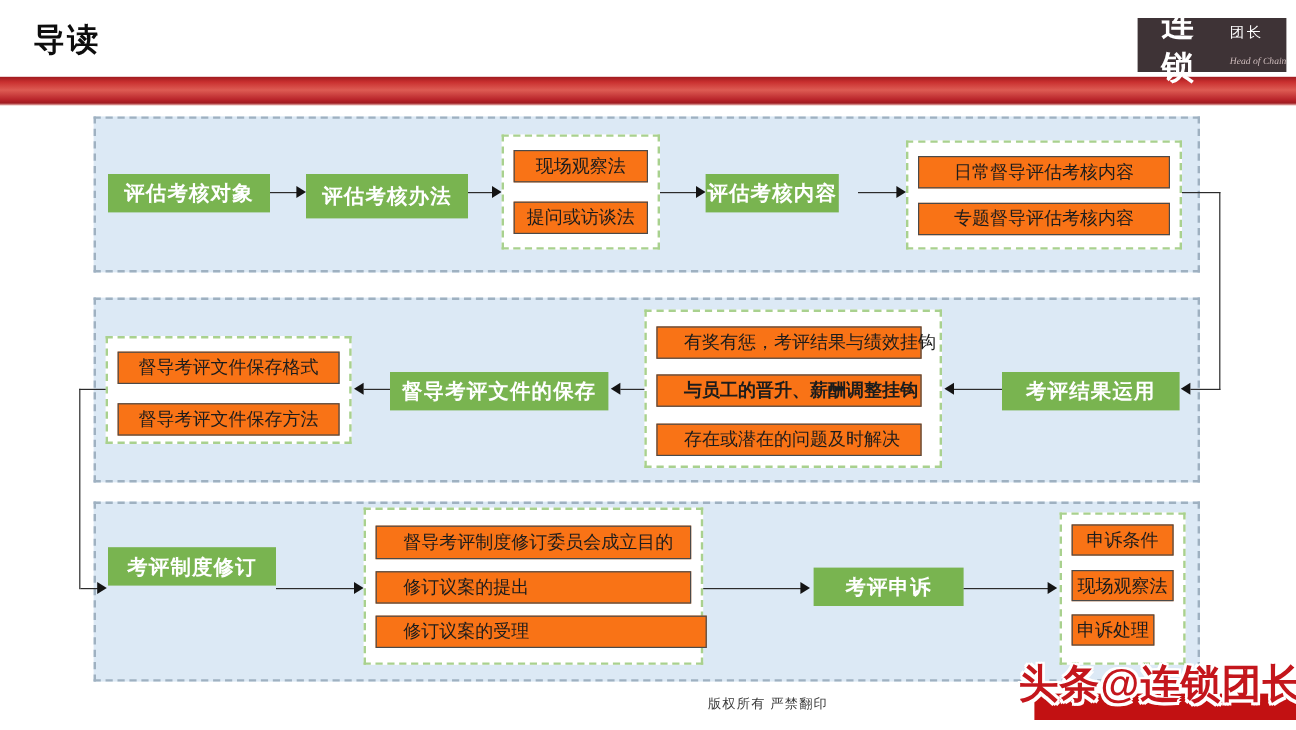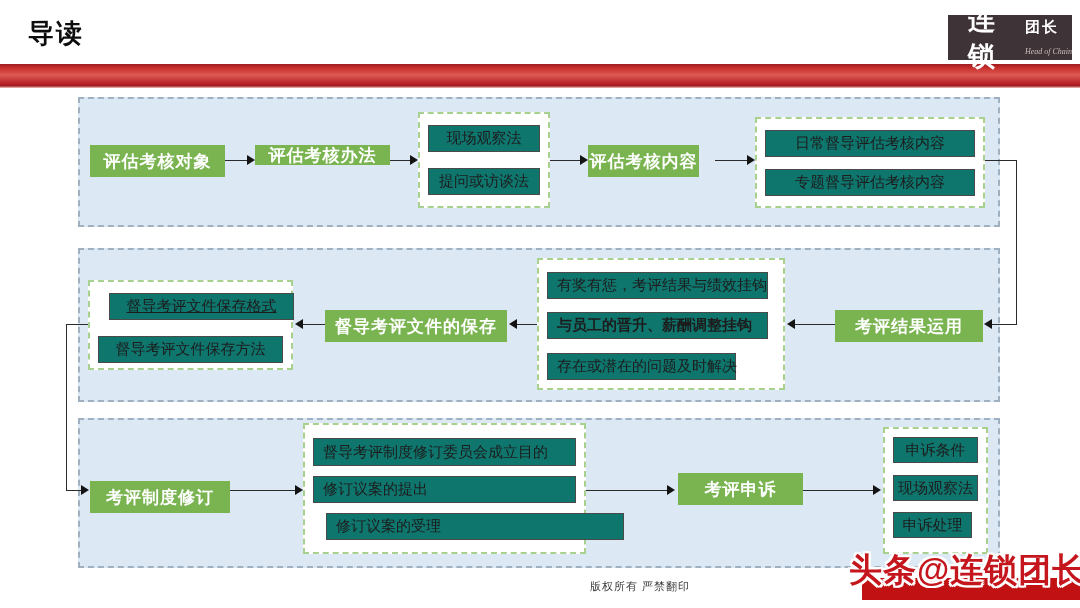--- a/index.html
+++ b/index.html
@@ -10,30 +10,30 @@
   }
   .abs{position:absolute;box-sizing:border-box;}
   
   .page-title{left:28px;top:16px;font-size:26px;font-weight:800;color:#0d0d0d;letter-spacing:2px;}
   .red-bar{left:0;top:64px;width:1080px;height:24px;
     background:linear-gradient(180deg,#9f1b20 0%,#c9302f 18%,#dd5b53 46%,#b8242a 80%,#a01b20 91%,#f0cbc6 100%);}
   .logo{left:948px;top:15px;width:124px;height:45px;background:#3e3336;color:#fff;
     display:flex;align-items:center;justify-content:center;gap:7px;}
   .logo-main{font-size:27px;font-weight:bold;letter-spacing:1px;margin-left:20px;}
   .logo-side{display:flex;flex-direction:column;align-items:flex-start;line-height:1;}
-  .logo-sub{font-size:15px;font-weight:bold;letter-spacing:2px;}
+  .logo-sub{font-size:12px;font-weight:normal;letter-spacing:2px;}
   .logo-en{font-size:8px;font-style:italic;color:#cfbdbd;font-family:"Liberation Serif",serif;margin-top:14px;white-space:nowrap;}
   
   .panel{background:#dce9f5;border:2px dashed #9fb1c1;}
   .gnode{background:#79b450;color:#fff;font-weight:bold;font-size:17px;
     display:flex;align-items:center;justify-content:center;letter-spacing:1px;white-space:nowrap;}
   .group{background:#fff;border:2px dashed #a9d18e;}
-  .wbox{background:#0f766e;border:1.5px solid #4a4a4a;display:flex;align-items:center;justify-content:center;
+  .wbox{background:#f97316;border:1.5px solid #4a4a4a;display:flex;align-items:center;justify-content:center;
     font-size:15px;color:#1c1c1c;white-space:nowrap;}
-  .wbox.left{justify-content:flex-start;padding-left:9px;}
+  .wbox.left{justify-content:flex-start;padding-left:22px;}
   .hline{height:0;border-top:1.6px solid #2b2b2b;}
   .vline{width:0;border-left:1.6px solid #2b2b2b;}
   .arr-r{width:0;height:0;border-top:5px solid transparent;border-bottom:5px solid transparent;border-left:8px solid #141414;}
   .arr-l{width:0;height:0;border-top:5px solid transparent;border-bottom:5px solid transparent;border-right:8px solid #141414;}
   
   .copyright{left:390px;top:579px;width:300px;text-align:right;font-size:11px;color:#3a3a3a;letter-spacing:1px;}
   .banner{left:862px;top:578px;width:218px;height:22px;background:#c21112;z-index:4;}
   .watermark{left:849px;top:548px;z-index:5;font-size:33px;font-weight:800;color:#c4161c;white-space:nowrap;letter-spacing:1px;
     text-shadow:-2px -2px 0 #fff,2px -2px 0 #fff,-2px 2px 0 #fff,2px 2px 0 #fff,0 -2px 0 #fff,0 2px 0 #fff,-2px 0 0 #fff,2px 0 0 #fff;}
 </style>
@@ -52,21 +52,21 @@
 
 <div class="abs panel" style="left:78px;top:97px;width:922px;height:130px;"></div>
 
 <div class="abs panel" style="left:78px;top:248px;width:922px;height:154px;"></div>
 
 <div class="abs panel" style="left:78px;top:418px;width:922px;height:150px;"></div>
 
 <div class="abs gnode" style="left:90px;top:145px;width:135px;height:32px;">评估考核对象</div>
 <div class="abs hline" style="left:225px;top:160px;width:23px;"></div>
 <div class="abs arr-r" style="left:247px;top:155px;"></div>
-<div class="abs gnode" style="left:255px;top:145px;width:135px;height:20px;">评估考核办法</div>
+<div class="abs gnode" style="left:255px;top:145px;width:135px;height:37px;">评估考核办法</div>
 <div class="abs hline" style="left:390px;top:160px;width:21px;"></div>
 <div class="abs arr-r" style="left:410px;top:155px;"></div>
 <div class="abs group" style="left:418px;top:112px;width:132px;height:96px;"></div>
 <div class="abs wbox" style="left:428px;top:125px;width:112px;height:27px;">现场观察法</div>
 <div class="abs wbox" style="left:428px;top:168px;width:112px;height:27px;">提问或访谈法</div>
 <div class="abs hline" style="left:550px;top:160px;width:31px;"></div>
 <div class="abs arr-r" style="left:580px;top:155px;"></div>
 <div class="abs gnode" style="left:588px;top:145px;width:111px;height:32px;">评估考核内容</div>
 <div class="abs hline" style="left:715px;top:160px;width:33px;"></div>
 <div class="abs arr-r" style="left:747px;top:155px;"></div>
@@ -78,47 +78,47 @@
 <div class="abs vline" style="left:1015.5px;top:160px;height:165px;"></div>
 <div class="abs hline" style="left:992px;top:324px;width:25px;"></div>
 <div class="abs arr-l" style="left:984px;top:319px;"></div>
 
 <div class="abs gnode" style="left:835px;top:310px;width:148px;height:32px;">考评结果运用</div>
 <div class="abs hline" style="left:795px;top:324px;width:40px;"></div>
 <div class="abs arr-l" style="left:787px;top:319px;"></div>
 <div class="abs group" style="left:537px;top:258px;width:248px;height:132px;"></div>
 <div class="abs wbox left" style="left:547px;top:272px;width:221px;height:27px;">有奖有惩，考评结果与绩效挂钩</div>
 <div class="abs wbox left" style="left:547px;top:312px;width:221px;height:27px;font-weight:bold;">与员工的晋升、薪酬调整挂钩</div>
-<div class="abs wbox left" style="left:547px;top:353px;width:189px;height:27px;">存在或潜在的问题及时解决</div>
+<div class="abs wbox left" style="left:547px;top:353px;width:221px;height:27px;">存在或潜在的问题及时解决</div>
 <div class="abs hline" style="left:517px;top:324px;width:20px;"></div>
 <div class="abs arr-l" style="left:509px;top:319px;"></div>
 <div class="abs gnode" style="left:325px;top:310px;width:182px;height:32px;">督导考评文件的保存</div>
 <div class="abs hline" style="left:303px;top:324px;width:22px;"></div>
 <div class="abs arr-l" style="left:295px;top:319px;"></div>
 <div class="abs group" style="left:88px;top:280px;width:205px;height:90px;"></div>
-<div class="abs wbox" style="left:109px;top:293px;width:185px;height:27px;text-decoration:underline;">督导考评文件保存格式</div>
+<div class="abs wbox" style="left:98px;top:293px;width:185px;height:27px;">督导考评文件保存格式</div>
 <div class="abs wbox" style="left:98px;top:336px;width:185px;height:27px;">督导考评文件保存方法</div>
 
 <div class="abs hline" style="left:66px;top:324px;width:22px;"></div>
 <div class="abs vline" style="left:66px;top:324px;height:167px;"></div>
 <div class="abs hline" style="left:67px;top:490px;width:15px;"></div>
 <div class="abs arr-r" style="left:81px;top:485px;"></div>
 
-<div class="abs gnode" style="left:90px;top:481px;width:140px;height:32px;">考评制度修订</div>
+<div class="abs gnode" style="left:90px;top:456px;width:140px;height:32px;">考评制度修订</div>
 <div class="abs hline" style="left:230px;top:490px;width:66px;"></div>
 <div class="abs arr-r" style="left:295px;top:485px;"></div>
 <div class="abs group" style="left:303px;top:423px;width:283px;height:131px;"></div>
 <div class="abs wbox left" style="left:313px;top:438px;width:263px;height:28px;">督导考评制度修订委员会成立目的</div>
 <div class="abs wbox left" style="left:313px;top:476px;width:263px;height:27px;">修订议案的提出</div>
-<div class="abs wbox left" style="left:313px;top:513px;width:298px;height:27px;margin-left:13px;">修订议案的受理</div>
+<div class="abs wbox left" style="left:313px;top:513px;width:276px;height:27px;">修订议案的受理</div>
 <div class="abs hline" style="left:586px;top:490px;width:82px;"></div>
 <div class="abs arr-r" style="left:667px;top:485px;"></div>
 <div class="abs gnode" style="left:678px;top:473px;width:125px;height:32px;">考评申诉</div>
 <div class="abs hline" style="left:803px;top:490px;width:71px;"></div>
 <div class="abs arr-r" style="left:873px;top:485px;"></div>
 <div class="abs group" style="left:883px;top:427px;width:105px;height:127px;"></div>
 <div class="abs wbox" style="left:893px;top:437px;width:85px;height:26px;">申诉条件</div>
 <div class="abs wbox" style="left:893px;top:475px;width:85px;height:26px;">现场观察法</div>
-<div class="abs wbox" style="left:893px;top:512px;width:79px;height:26px;">申诉处理</div>
+<div class="abs wbox" style="left:893px;top:512px;width:69px;height:26px;">申诉处理</div>
 
 <div class="abs copyright">版权所有 严禁翻印</div>
 <div class="abs banner"></div>
 <div class="abs watermark">头条@连锁团长</div>
 
 </body></html>

